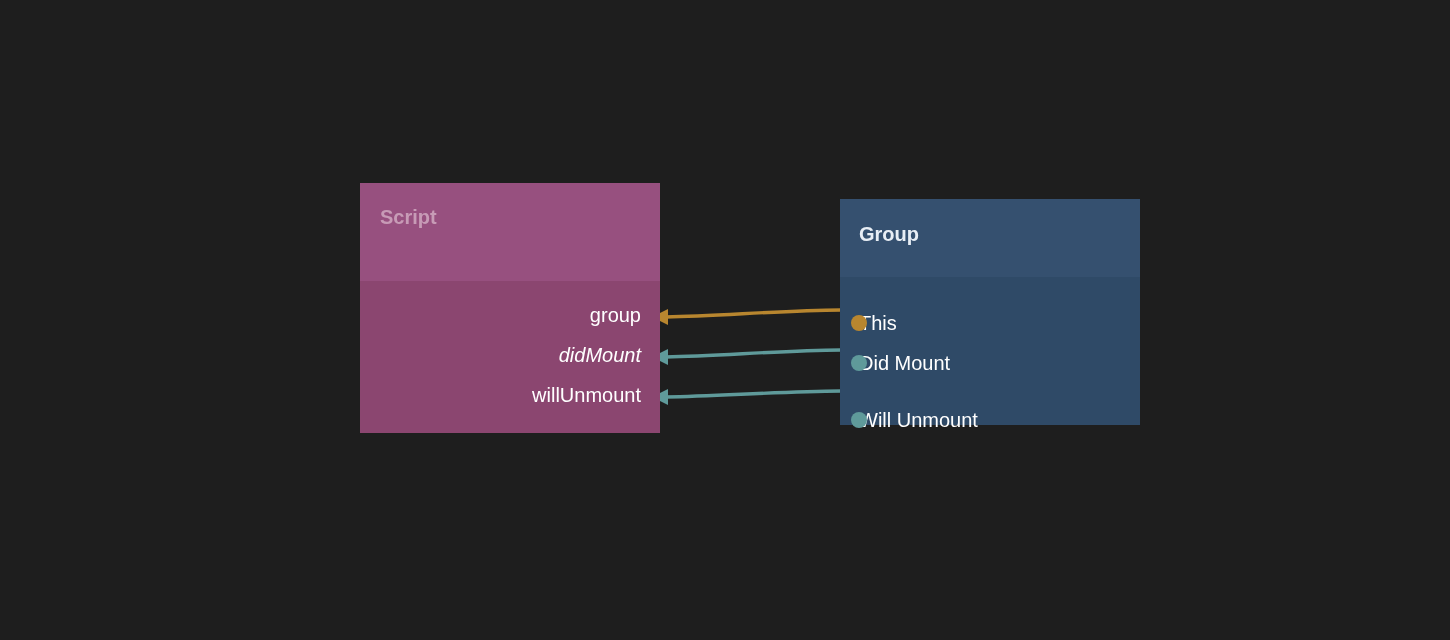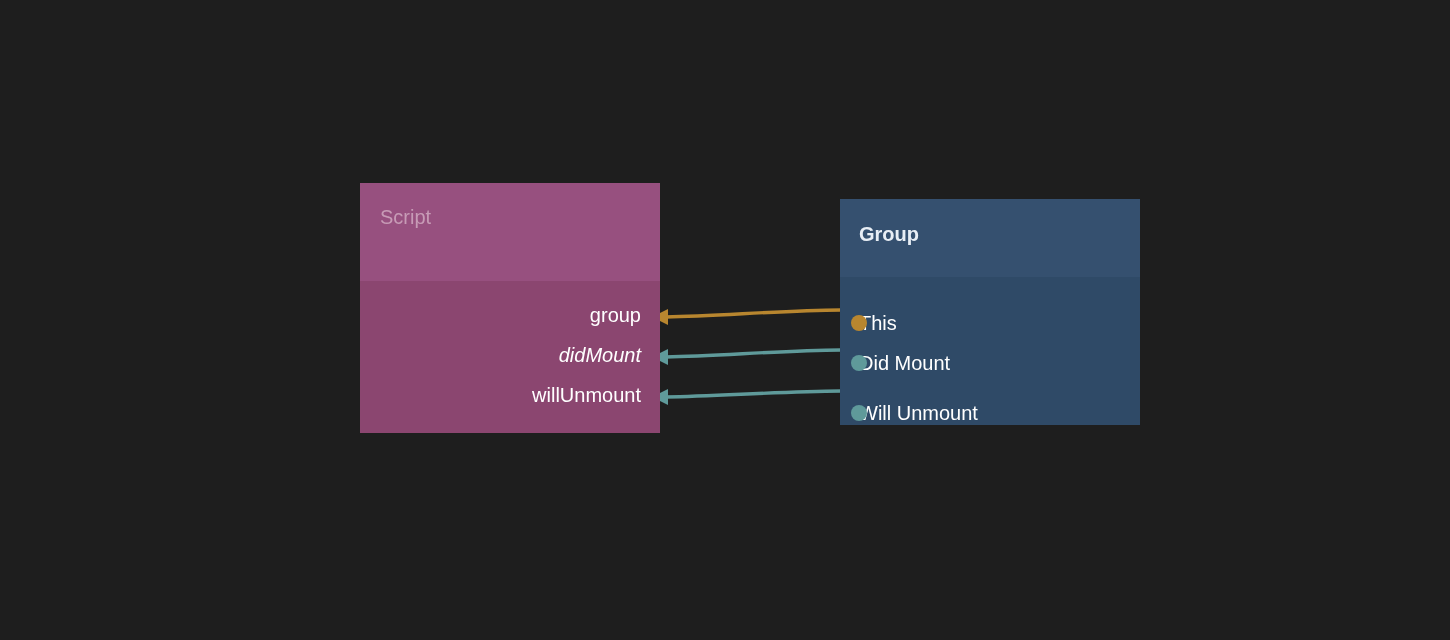--- a/index.html
+++ b/index.html
@@ -39,21 +39,21 @@
   }
   .node-title {
     font-size: 21px;
     font-weight: bold;
     color: #f2eef1;
     line-height: 1.08;
     white-space: nowrap;
   }
   .node-subtitle {
     font-size: 20px;
-    font-weight: normal;
+    font-weight: bold;
     color: #c79bb6;
     line-height: 1.12;
     white-space: nowrap;
   }
   .node-body {
     box-sizing: border-box;
     width: 100%;
     position: relative;
   }
 
@@ -186,21 +186,21 @@
       <div class="port-row-out" style="top:33px;">
         <span class="port-dot" style="background:#b8862f;"></span>
         <span class="port-label-out">This</span>
       </div>
 
       <div class="port-row-out" style="top:73px;">
         <span class="port-dot" style="background:#5f9a9a;"></span>
         <span class="port-label-out">Did Mount</span>
       </div>
 
-      <div class="port-row-out" style="top:123px;">
+      <div class="port-row-out" style="top:130px;">
         <span class="port-dot" style="background:#5f9a9a;"></span>
         <span class="port-label-out">Will Unmount</span>
       </div>
 
     </div>
   </div>
 
 </div>
 
 </body></html>

